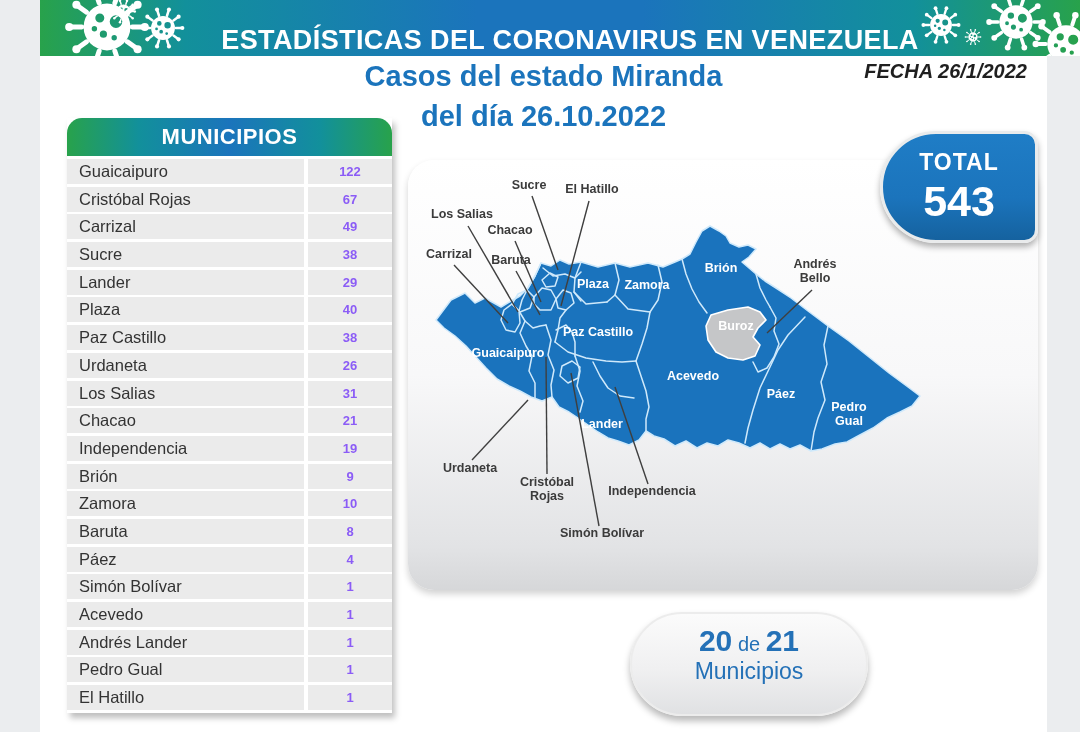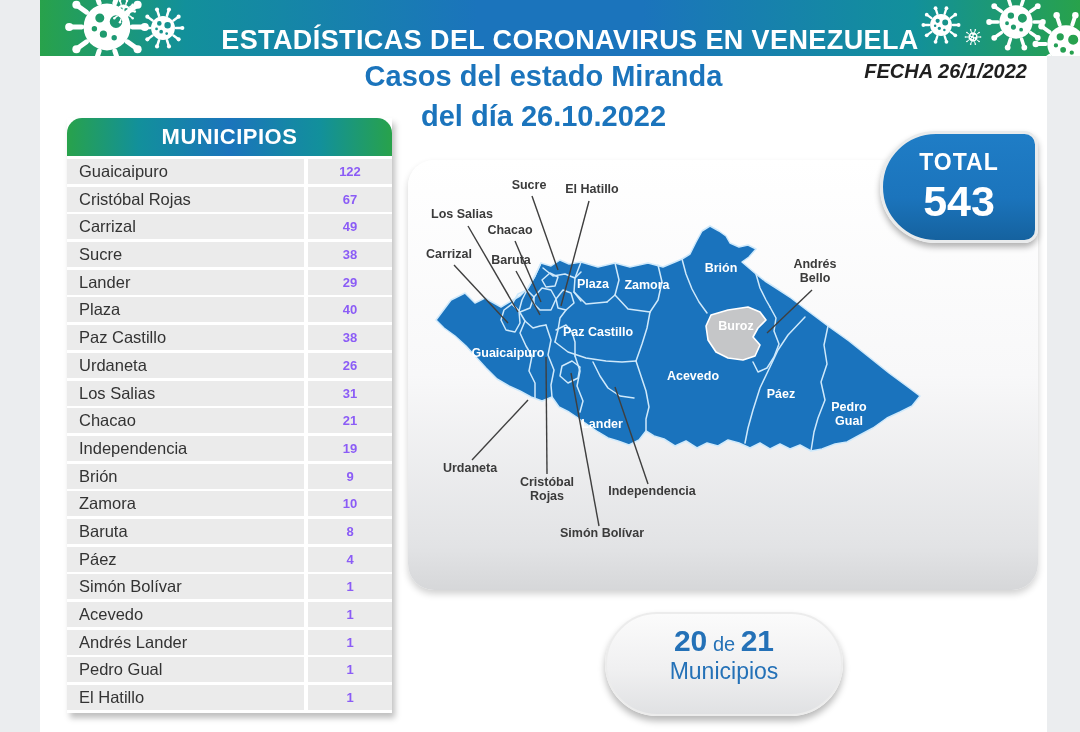--- a/index.html
+++ b/index.html
@@ -47,21 +47,21 @@
     box-shadow:0 4px 7px rgba(0,0,0,0.18); }
   .map-panel svg { display:block; }
   .land { fill:#1a73bd; stroke:#cfe9fb; stroke-width:1.5; stroke-linejoin:round; }
   .border { fill:none; stroke:#cfe9fb; stroke-width:1.5; stroke-linejoin:round; stroke-linecap:round; }
   .buroz { fill:#c5c6c8; stroke:#ffffff; stroke-width:1.6; stroke-linejoin:round; }
   .inner-text { font-size:12.5px; font-weight:bold; fill:#ffffff; text-anchor:middle; }
   .callout-text { font-size:12.5px; font-weight:bold; fill:#3b3b3b; text-anchor:middle; }
   .callout-line { stroke:#3f3f3f; stroke-width:1.4; }
 
   
-  .footer-badge { position:absolute; left:565px; top:612px; width:238px; height:104px; z-index:4;
+  .footer-badge { position:absolute; left:590px; top:612px; width:238px; height:104px; z-index:4;
     border-radius:52px; background:linear-gradient(180deg,#fbfbfb 0%,#f0f0f1 55%,#e0e1e3 100%);
     border:2px solid #ececec; box-shadow:0 5px 7px rgba(0,0,0,0.28);
     text-align:center; color:#2471b7; padding-top:10px; }
   .fb-line1 { font-size:20px; }
   .fb-num { font-size:30px; font-weight:bold; }
   .fb-line2 { font-size:23px; line-height:27px; }
 </style>
 </head>
 <body>
 

